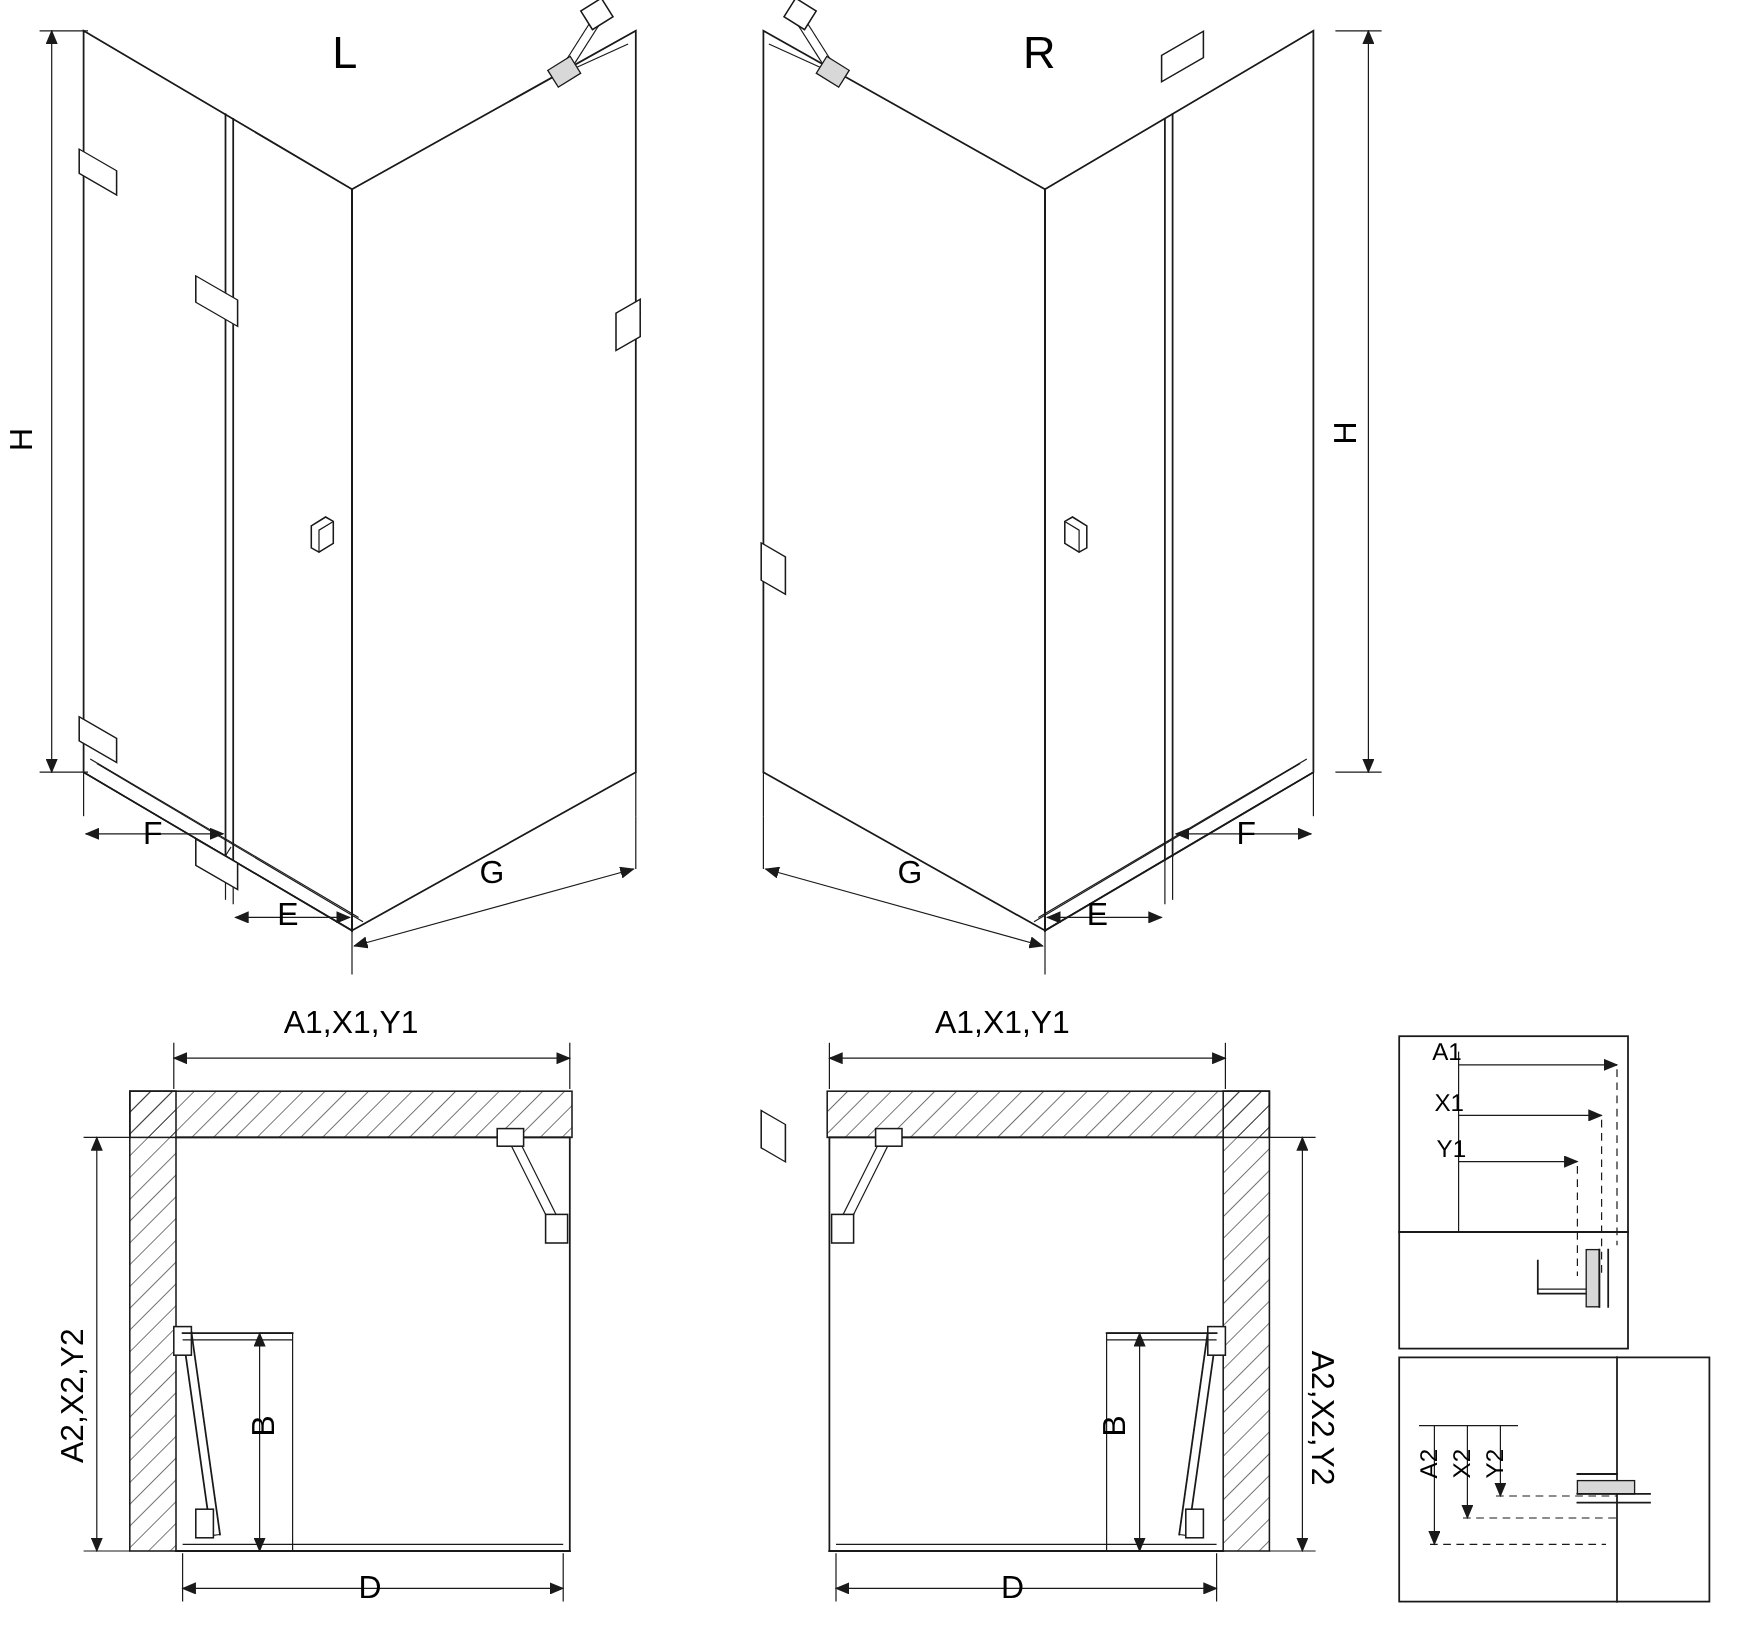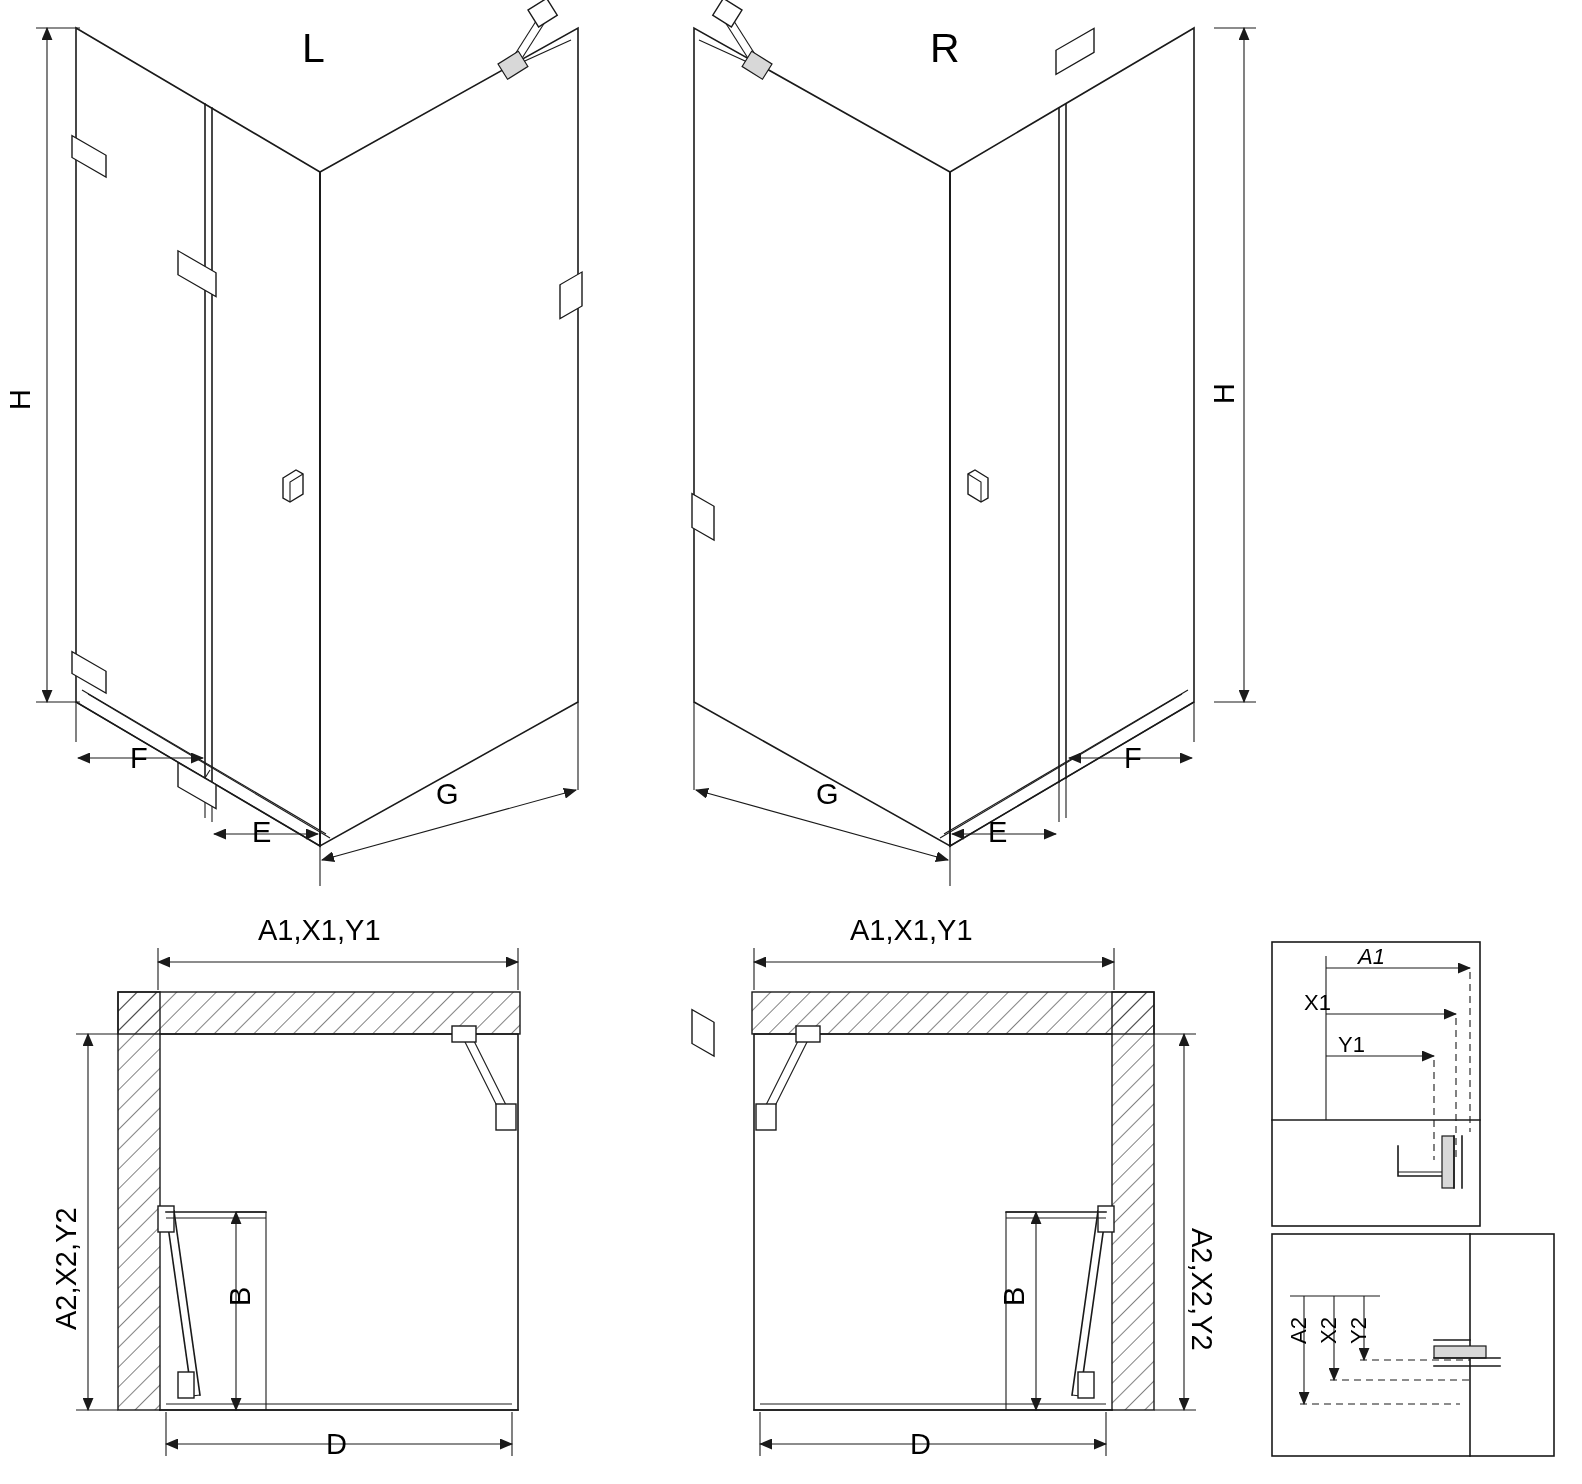--- a/index.html
+++ b/index.html
@@ -344,21 +344,21 @@
   <div class="lbl lbl-dim" style="left:258px; top:916px;">A1,X1,Y1</div>
   <div class="lbl lbl-dim rot90" style="left:52px; top:1330px;">A2,X2,Y2</div>
   <div class="lbl lbl-dim rot90" style="left:226px; top:1306px;">B</div>
   <div class="lbl lbl-dim" style="left:326px; top:1430px;">D</div>
 
   <div class="lbl lbl-dim" style="left:850px; top:916px;">A1,X1,Y1</div>
   <div class="lbl lbl-dim rot90cw" style="left:1216px; top:1228px;">A2,X2,Y2</div>
   <div class="lbl lbl-dim rot90" style="left:1000px; top:1306px;">B</div>
   <div class="lbl lbl-dim" style="left:910px; top:1430px;">D</div>
 
-  <div class="lbl lbl-small" style="left:1358px; top:946px;font-style:italic;">A1</div>
+  <div class="lbl lbl-small" style="left:1302px; top:946px;">A1</div>
   <div class="lbl lbl-small" style="left:1304px; top:992px;">X1</div>
-  <div class="lbl lbl-small" style="left:1338px; top:1034px;">Y1</div>
+  <div class="lbl lbl-small" style="left:1306px; top:1034px;">Y1</div>
 
   <div class="lbl lbl-small rot90" style="left:1288px; top:1344px;">A2</div>
   <div class="lbl lbl-small rot90" style="left:1318px; top:1344px;">X2</div>
   <div class="lbl lbl-small rot90" style="left:1348px; top:1344px;">Y2</div>
 
 </div>
 
 </body></html>

